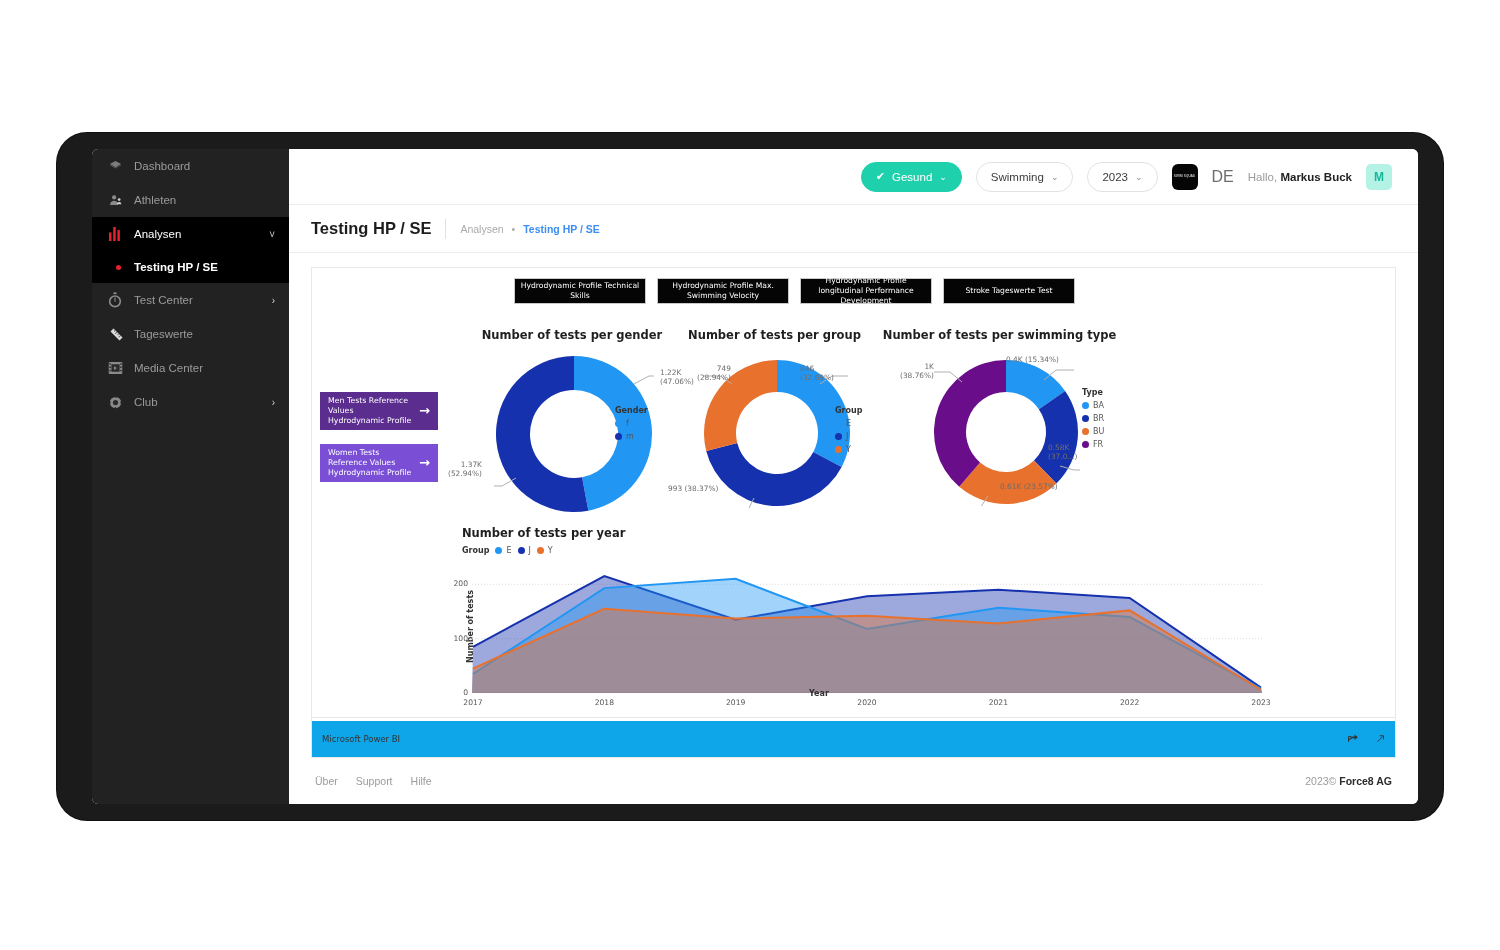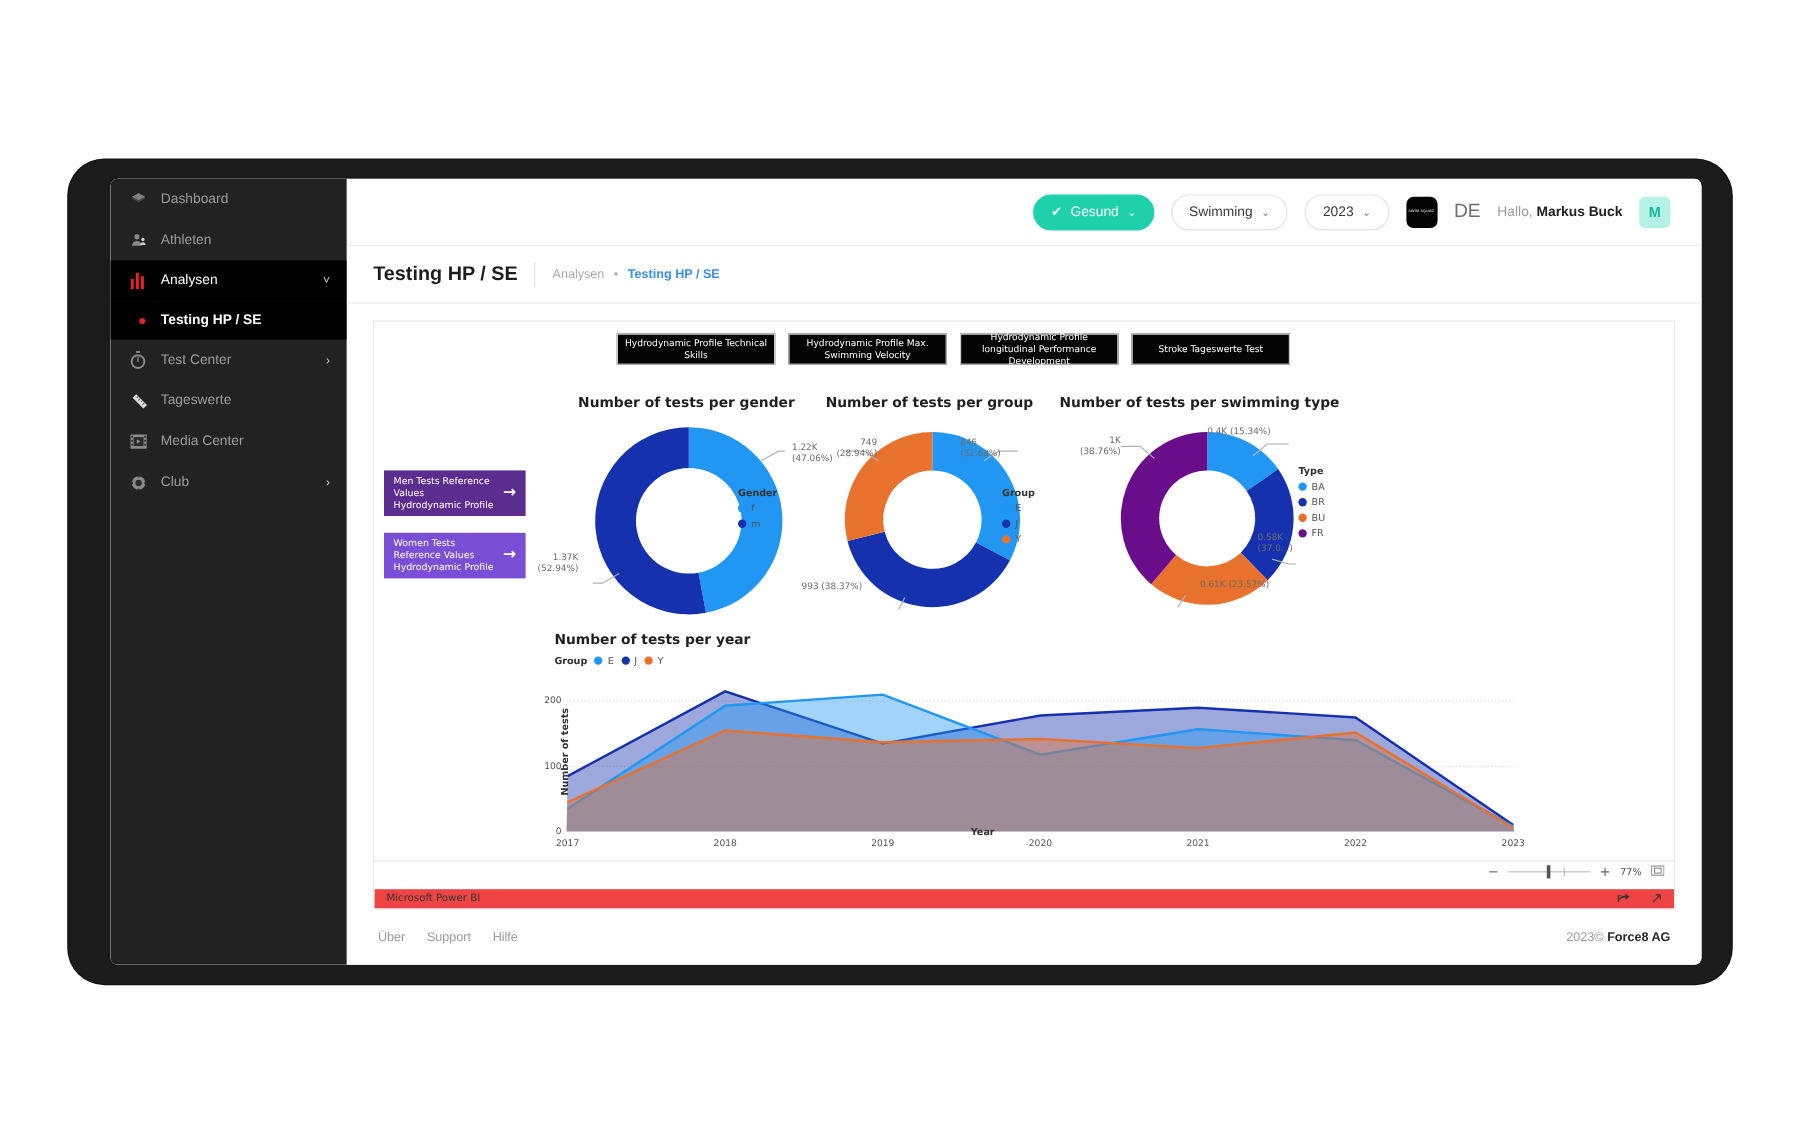--- a/index.html
+++ b/index.html
@@ -125,21 +125,21 @@
   .pbzoom{
     position:absolute;left:0;right:0;bottom:22px;height:18px;border-top:1px solid #e6e6e6;
     display:flex;align-items:center;justify-content:flex-end;padding-right:8px;gap:8px;
     font-size:8px;color:#555;background:#fff;box-sizing:border-box;
   }
   .zmbtn{cursor:pointer;font-size:11px;color:#666;}
   .ztrack{width:68px;height:1px;background:#bdbdbd;position:relative;cursor:pointer;}
   .zthumb{position:absolute;left:32px;top:-5px;width:3px;height:11px;background:#555;}
   .ztick{position:absolute;left:46px;top:-3px;width:1px;height:7px;background:#bdbdbd;}
   .pbfooter{
-    position:absolute;left:0;right:0;bottom:0;height:16px;background:#ef4444;
+    position:absolute;left:0;right:0;bottom:0;height:36px;background:#0ea5e9;
     display:flex;align-items:center;padding:0 10px;box-sizing:border-box;
     font-size:8.5px;color:#333;
   }
   .pbfooter .sp{margin-left:auto;display:flex;gap:14px;}
   .pbfooter .ic{cursor:pointer;font-size:11px;color:#333;}
   .bottombar{
     height:46px;flex:0 0 46px;display:flex;align-items:center;padding:0 26px;
     box-sizing:border-box;font-size:10.5px;color:#9b9b9b;
   }
   .bottombar .lnk{margin-right:18px;cursor:pointer;}

